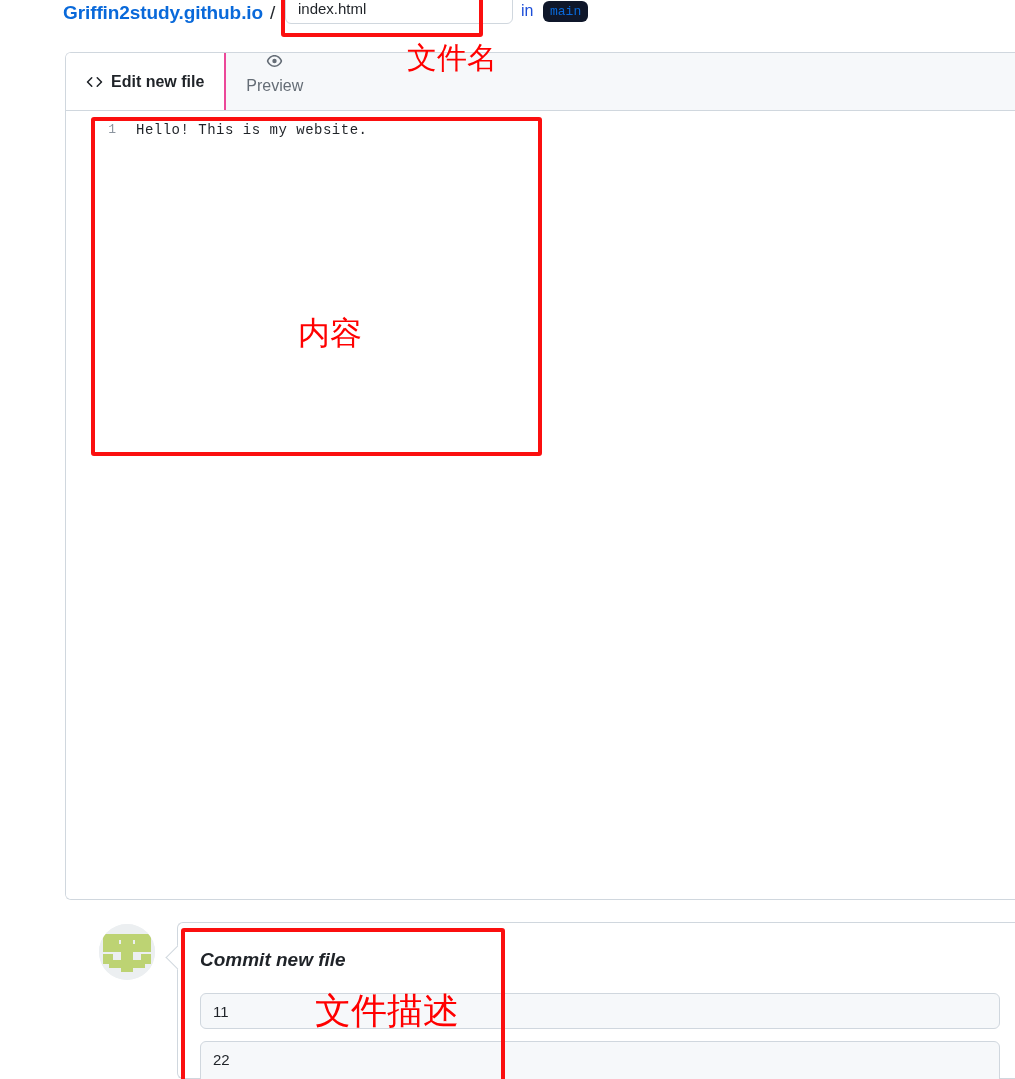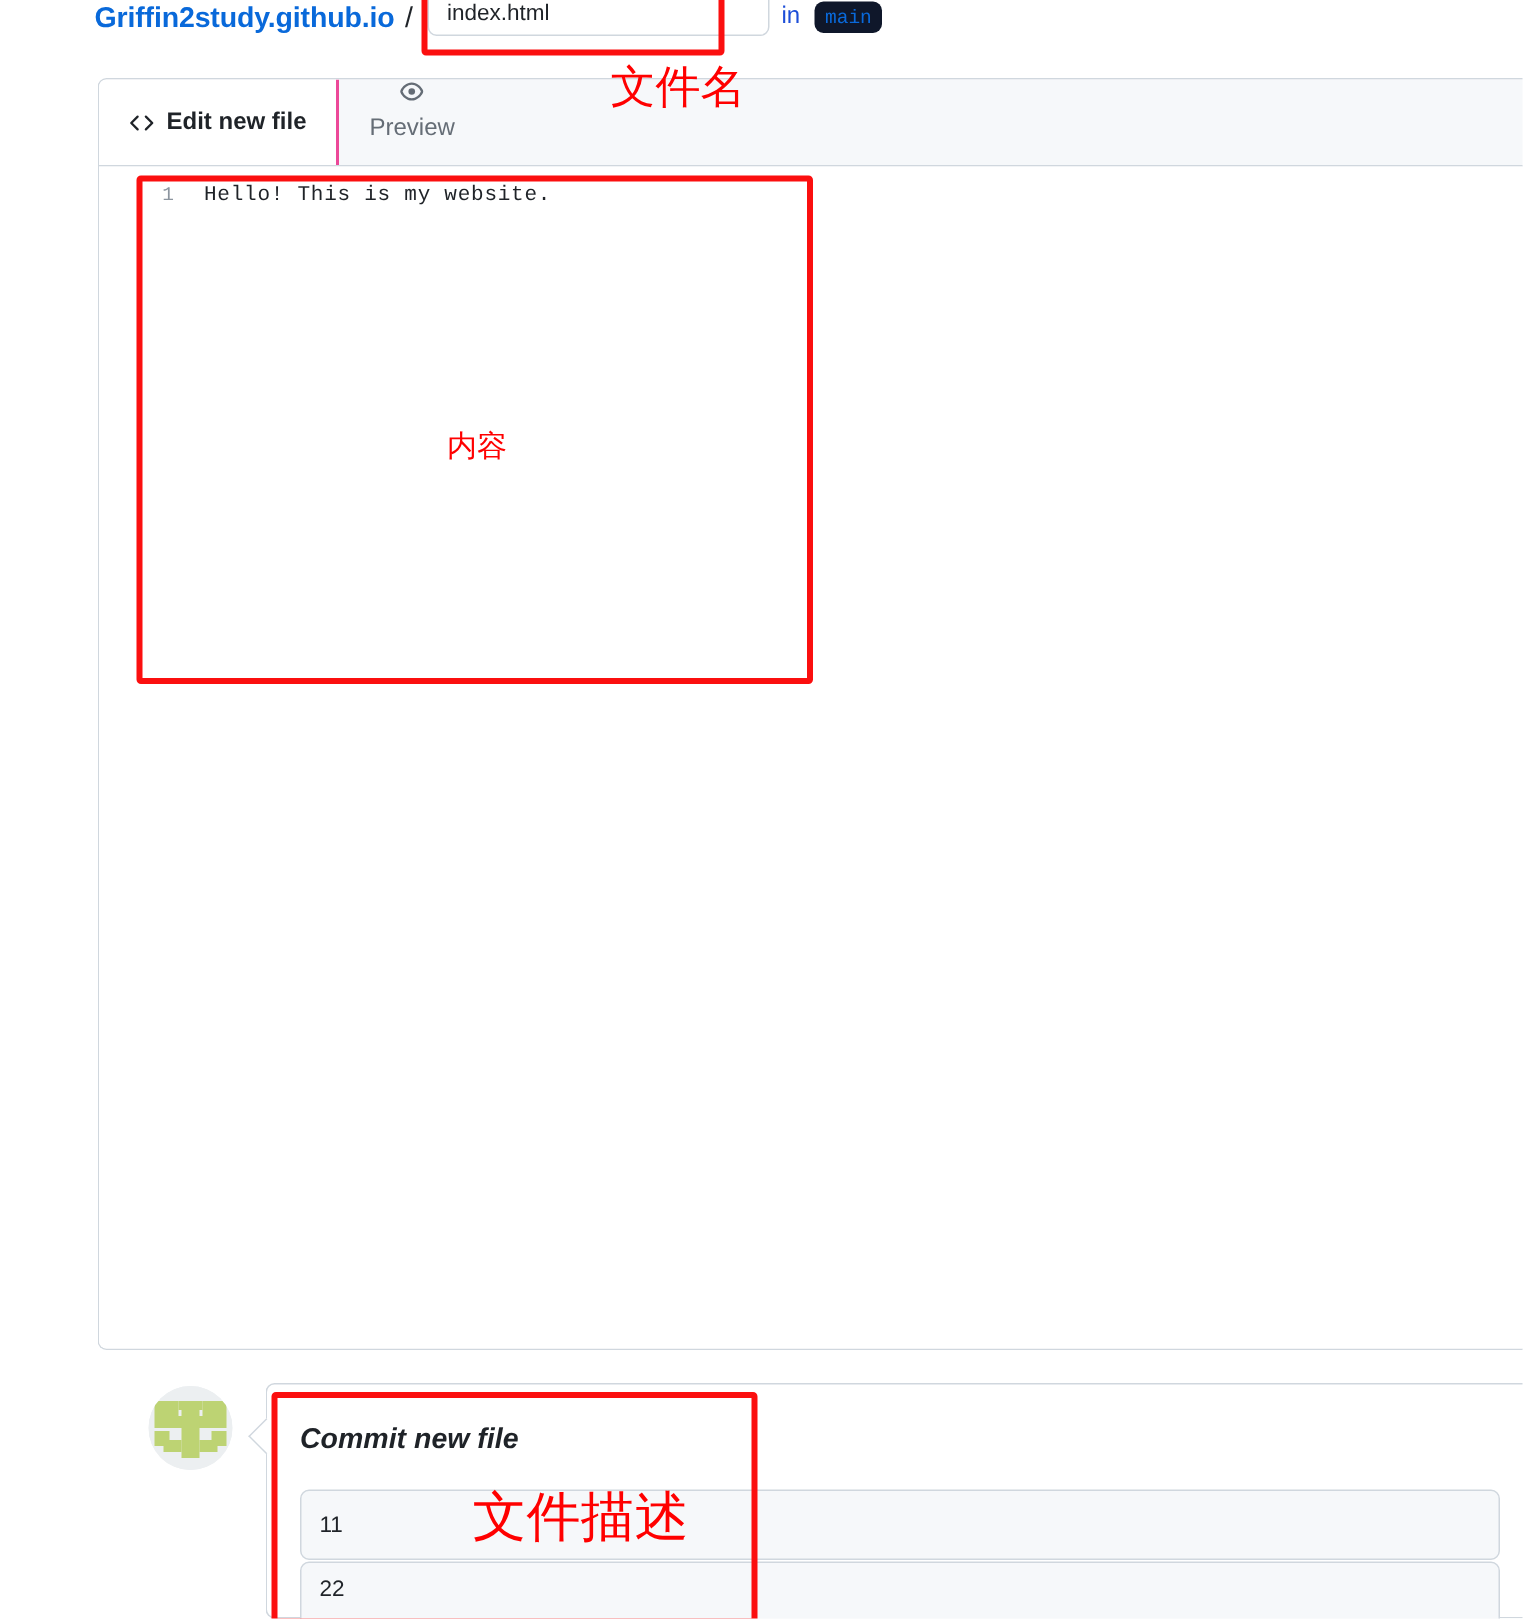--- a/index.html
+++ b/index.html
@@ -203,21 +203,21 @@
     border-radius: 6px;
     font-family: "Liberation Sans", sans-serif;
     font-size: 15px;
     color: #1f2328;
     outline: none;
     padding: 0 12px;
     width: 800px;
   }
   #commit-summary {
     top: 70px;
-    height: 47px;
+    height: 36px;
   }
   #commit-description {
     top: 118px;
     height: 80px;
     padding-top: 8px;
     resize: none;
     line-height: 20px;
   }
 
   
@@ -234,21 +234,21 @@
 
   .red-label {
     position: absolute;
     color: #ff0000;
     font-family: "Liberation Sans", sans-serif;
     font-weight: 400;
     pointer-events: none;
     white-space: nowrap;
   }
   #label-filename { left: 407px; top: 38px;  font-size: 30px; text-align: right; }
-  #label-content  { left: 298px; top: 284px; font-size: 20px; }
+  #label-content  { left: 298px; top: 312px; font-size: 32px; }
   #label-commit   { left: 315px; top: 987px; font-size: 36px; }
 </style>
 </head>
 <body>
 
 <div id="breadcrumb-row">
   <a id="repo-link" href="#">Griffin2study.github.io</a>
   <span id="breadcrumb-sep">/</span>
   <input id="filename-input" type="text" value="index.html" style="">
   <span id="in-label">in</span>

